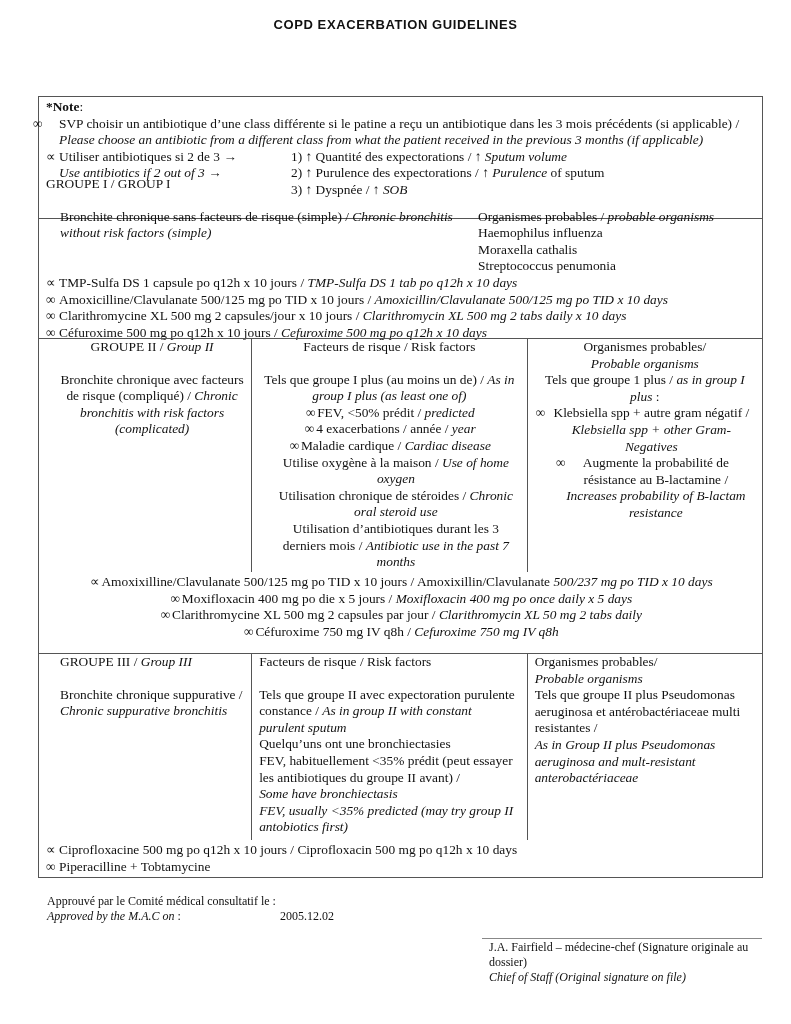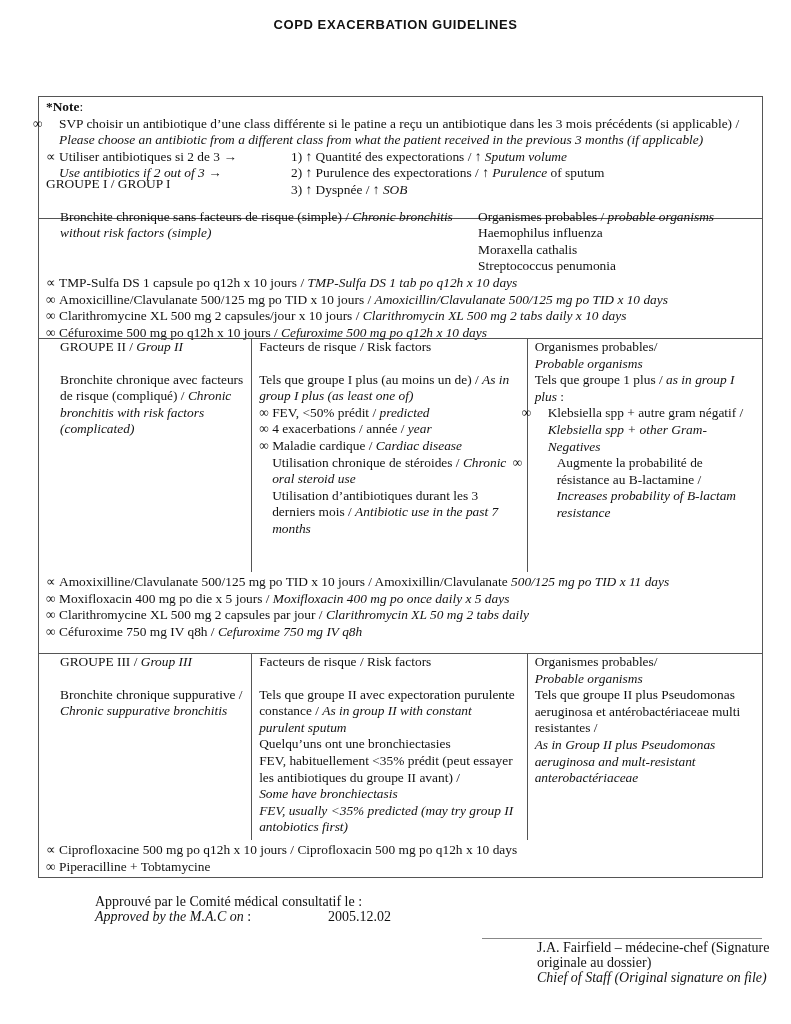--- a/index.html
+++ b/index.html
@@ -15,21 +15,21 @@
   .box { position: absolute; left: 38px; width: 725px; border: 1.5px solid #555; box-sizing: border-box; }
   .i { font-style: italic; }
   .b { font-weight: bold; }
   .pad { padding: 2px 7px; }
   .sym { display: inline-block; width: 13px; }
   .indent { padding-left: 13px; }
   .row { display: flex; margin-left: 14px; }
   .cell { box-sizing: border-box; padding: 0 7px; }
   .div-l { border-left: 1.5px solid #555; }
   .arrow-grid { display: grid; grid-template-columns: 216px 1fr; gap: 29px; }
-  .footer { position: absolute; font-size: 14px; line-height: 15px; margin-left: 48px; }
+  .footer { position: absolute; font-size: 12px; line-height: 15px; }
   .sig-line { position: absolute; left: 482px; top: 938px; width: 280px; border-top: 1px solid #888; }
 </style>
 </head>
 <body>
 
 <div class="title">COPD EXACERBATION GUIDELINES</div>
 
 <div class="box" style="top:52px; height:123px;margin-top:44px;">
   <div class="pad">
     <div><span class="b">*Note</span><span>:</span></div>
@@ -67,47 +67,48 @@
     </div>
     <div>
       <div><span class="sym">∝</span><span>TMP-Sulfa DS 1 capsule po q12h x 10 jours / </span><span class="i">TMP-Sulfa DS 1 tab po q12h x 10 days</span></div>
       <div><span class="sym">∞</span><span>Amoxicilline/Clavulanate 500/125 mg po TID x 10 jours / </span><span class="i">Amoxicillin/Clavulanate 500/125 mg po TID x 10 days</span></div>
       <div><span class="sym">∞</span><span>Clarithromycine XL 500 mg 2 capsules/jour x 10 jours / </span><span class="i">Clarithromycin XL 500 mg 2 tabs daily x 10 days</span></div>
       <div><span class="sym">∞</span><span>Céfuroxime 500 mg po q12h x 10 jours / </span><span class="i">Cefuroxime 500 mg po q12h x 10 days</span></div>
     </div>
   </div>
 </div>
 
-<div class="box" style="top:338px; height:316px;">
+<div class="box" style="top:338px; height:316px;text-align:center;">
   <div class="row" style="height:233px;">
     <div class="cell" style="width:202px;">
       <div><span>GROUPE II / </span><span class="i">Group II</span></div>
       <div style="height:16px;"></div>
       <div><span>Bronchite chronique avec facteurs de risque (compliqué) / </span><span class="i">Chronic bronchitis with risk factors (complicated)</span></div>
     </div>
     <div class="cell div-l" style="width:281px;">
       <div>Facteurs de risque / Risk factors</div>
       <div style="height:16px;"></div>
       <div><span>Tels que groupe I plus (au moins un de) / </span><span class="i">As in group I plus (as least one of)</span></div>
       <div><span class="sym">∞</span><span>FEV, &lt;50% prédit / </span><span class="i">predicted</span></div>
       <div><span class="sym">∞</span><span>4 exacerbations / année / </span><span class="i">year</span></div>
       <div><span class="sym">∞</span><span>Maladie cardique / </span><span class="i">Cardiac disease</span></div>
+      <div class="indent"><span>Utilise oxygène à la maison / </span><span class="i">Use of home oxygen</span></div>
       <div class="indent"><span>Utilisation chronique de stéroides / </span><span class="i">Chronic oral steroid use</span></div>
       <div class="indent"><span>Utilisation d’antibiotiques durant les 3 derniers mois / </span><span class="i">Antibiotic use in the past 7 months</span></div>
     </div>
     <div class="cell div-l" style="width:240px;">
       <div>Organismes probables/</div>
       <div class="i">Probable organisms</div>
       <div><span>Tels que groupe 1 plus / </span><span class="i">as in group I plus</span><span> :</span></div>
       <div style="padding-left:13px; text-indent:-13px;"><span class="sym">∞</span><span>Klebsiella spp + autre gram négatif / </span><span class="i">Klebsiella spp + other Gram-Negatives</span></div>
       <div style="padding-left:22px; text-indent:-22px;"><span class="sym" style="width:22px;">∞</span><span>Augmente la probabilité de résistance au B-lactamine / </span><span class="i">Increases probability of B-lactam resistance</span></div>
     </div>
   </div>
   <div class="pad">
-    <div><span class="sym">∝</span><span>Amoxixilline/Clavulanate 500/125 mg po TID x 10 jours / Amoxixillin/Clavulanate </span><span class="i">500/125 mg po TID x 11 days</span></div>
+    <div><span class="sym">∝</span><span>Amoxixilline/Clavulanate 500/125 mg po TID x 10 jours / Amoxixillin/Clavulanate </span><span class="i">500/237 mg po TID x 10 days</span></div>
     <div><span class="sym">∞</span><span>Moxifloxacin 400 mg po die x 5 jours / </span><span class="i">Moxifloxacin 400 mg po once daily x 5 days</span></div>
     <div><span class="sym">∞</span><span>Clarithromycine XL 500 mg 2 capsules par jour / </span><span class="i">Clarithromycin XL 50 mg 2 tabs daily</span></div>
     <div><span class="sym">∞</span><span>Céfuroxime 750 mg IV q8h / </span><span class="i">Cefuroxime 750 mg IV q8h</span></div>
   </div>
 </div>
 
 <div class="box" style="top:653px; height:225px;">
   <div class="row" style="height:186px;">
     <div class="cell" style="width:202px;">
       <div><span>GROUPE III / </span><span class="i">Group III</span></div>

